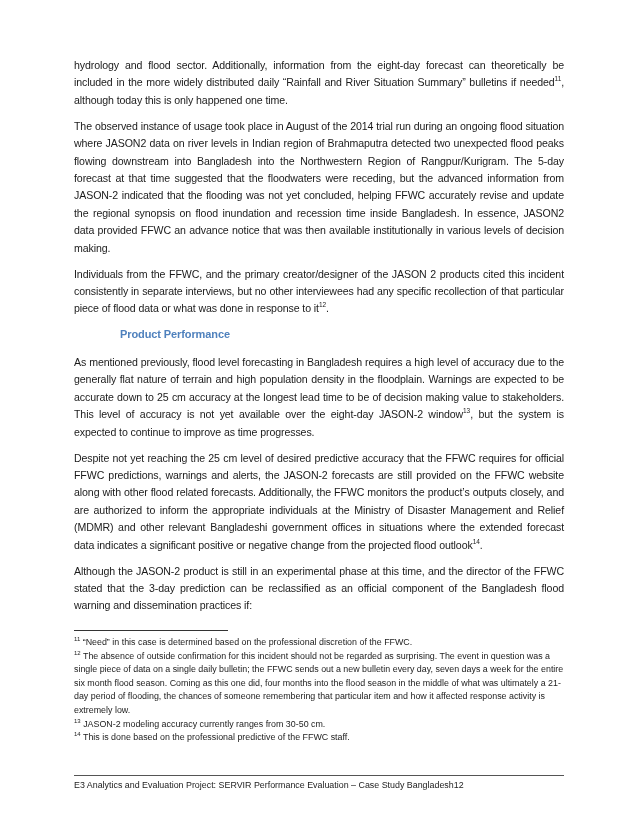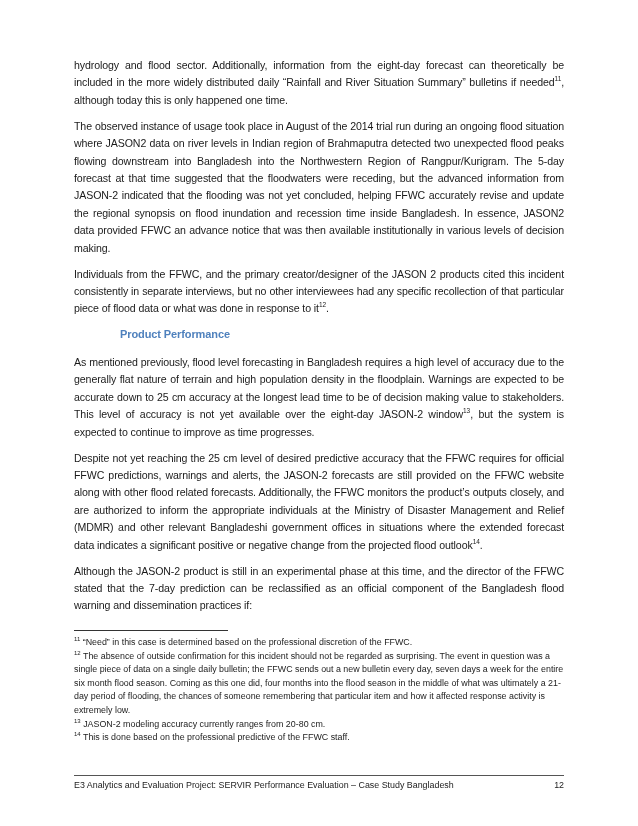--- a/index.html
+++ b/index.html
@@ -29,42 +29,42 @@
       font-size: 8.9px; line-height: 13.6px; color: #222;
     }
     .footnotes div { margin: 0; }
     .footnotes sup { font-size: 6px; }
     .footer-rule {
       position: absolute; left: 74px; top: 775px; width: 490px; height: 0;
       border-top: 1px solid #555;
     }
     .footer {
       position: absolute; left: 74px; top: 780px; width: 490px;
-      font-size: 8.9px; color: #222; display: flex; justify-content: space-between;
+      font-size: 8.9px; color: #222; display: flex; justify-content: flex-start;
     }
   </style>
 </head>
 <body>
 
 <div class="page">
   <div class="body-text" style="top:57px;">
     <p><span>hydrology and flood sector. Additionally, information from the eight-day forecast can theoretically be included in the more widely distributed daily “Rainfall and River Situation Summary” bulletins if needed</span><sup>11</sup><span>, although today this is only happened one time.</span></p>
     <p>The observed instance of usage took place in August of the 2014 trial run during an ongoing flood situation where JASON2 data on river levels in Indian region of Brahmaputra detected two unexpected flood peaks flowing downstream into Bangladesh into the Northwestern Region of Rangpur/Kurigram. The 5-day forecast at that time suggested that the floodwaters were receding, but the advanced information from JASON-2 indicated that the flooding was not yet concluded, helping FFWC accurately revise and update the regional synopsis on flood inundation and recession time inside Bangladesh. In essence, JASON2 data provided FFWC an advance notice that was then available institutionally in various levels of decision making.</p>
     <p><span>Individuals from the FFWC, and the primary creator/designer of the JASON 2 products cited this incident consistently in separate interviews, but no other interviewees had any specific recollection of that particular piece of flood data or what was done in response to it</span><sup>12</sup><span>.</span></p>
     <p class="heading">Product Performance</p>
     <p><span>As mentioned previously, flood level forecasting in Bangladesh requires a high level of accuracy due to the generally flat nature of terrain and high population density in the floodplain. Warnings are expected to be accurate down to 25 cm accuracy at the longest lead time to be of decision making value to stakeholders. This level of accuracy is not yet available over the eight-day JASON-2 window</span><sup>13</sup><span>, but the system is expected to continue to improve as time progresses.</span></p>
     <p><span>Despite not yet reaching the 25 cm level of desired predictive accuracy that the FFWC requires for official FFWC predictions, warnings and alerts, the JASON-2 forecasts are still provided on the FFWC website along with other flood related forecasts. Additionally, the FFWC monitors the product’s outputs closely, and are authorized to inform the appropriate individuals at the Ministry of Disaster Management and Relief (MDMR) and other relevant Bangladeshi government offices in situations where the extended forecast data indicates a significant positive or negative change from the projected flood outlook</span><sup>14</sup><span>.</span></p>
-    <p>Although the JASON-2 product is still in an experimental phase at this time, and the director of the FFWC stated that the 7-day prediction can be reclassified as an official component of the Bangladesh flood warning and dissemination practices if:</p>
+    <p>Although the JASON-2 product is still in an experimental phase at this time, and the director of the FFWC stated that the 3-day prediction can be reclassified as an official component of the Bangladesh flood warning and dissemination practices if:</p>
   </div>
 
   <div class="fn-rule"></div>
   <div class="footnotes">
     <div><sup>11</sup><span> “Need” in this case is determined based on the professional discretion of the FFWC.</span></div>
     <div><sup>12</sup><span> The absence of outside confirmation for this incident should not be regarded as surprising. The event in question was a single piece of data on a single daily bulletin; the FFWC sends out a new bulletin every day, seven days a week for the entire six month flood season. Coming as this one did, four months into the flood season in the middle of what was ultimately a 21-day period of flooding, the chances of someone remembering that particular item and how it affected response activity is extremely low.</span></div>
-    <div><sup>13</sup><span> JASON-2 modeling accuracy currently ranges from 20-80 cm.</span></div>
+    <div><sup>13</sup><span> JASON-2 modeling accuracy currently ranges from 30-50 cm.</span></div>
     <div><sup>14</sup><span> This is done based on the professional predictive of the FFWC staff.</span></div>
   </div>
 
   <div class="footer-rule"></div>
   <div class="footer">
     <span>E3 Analytics and Evaluation Project: SERVIR Performance Evaluation – Case Study Bangladesh</span>
     <span>12</span>
   </div>
 </div>
 

